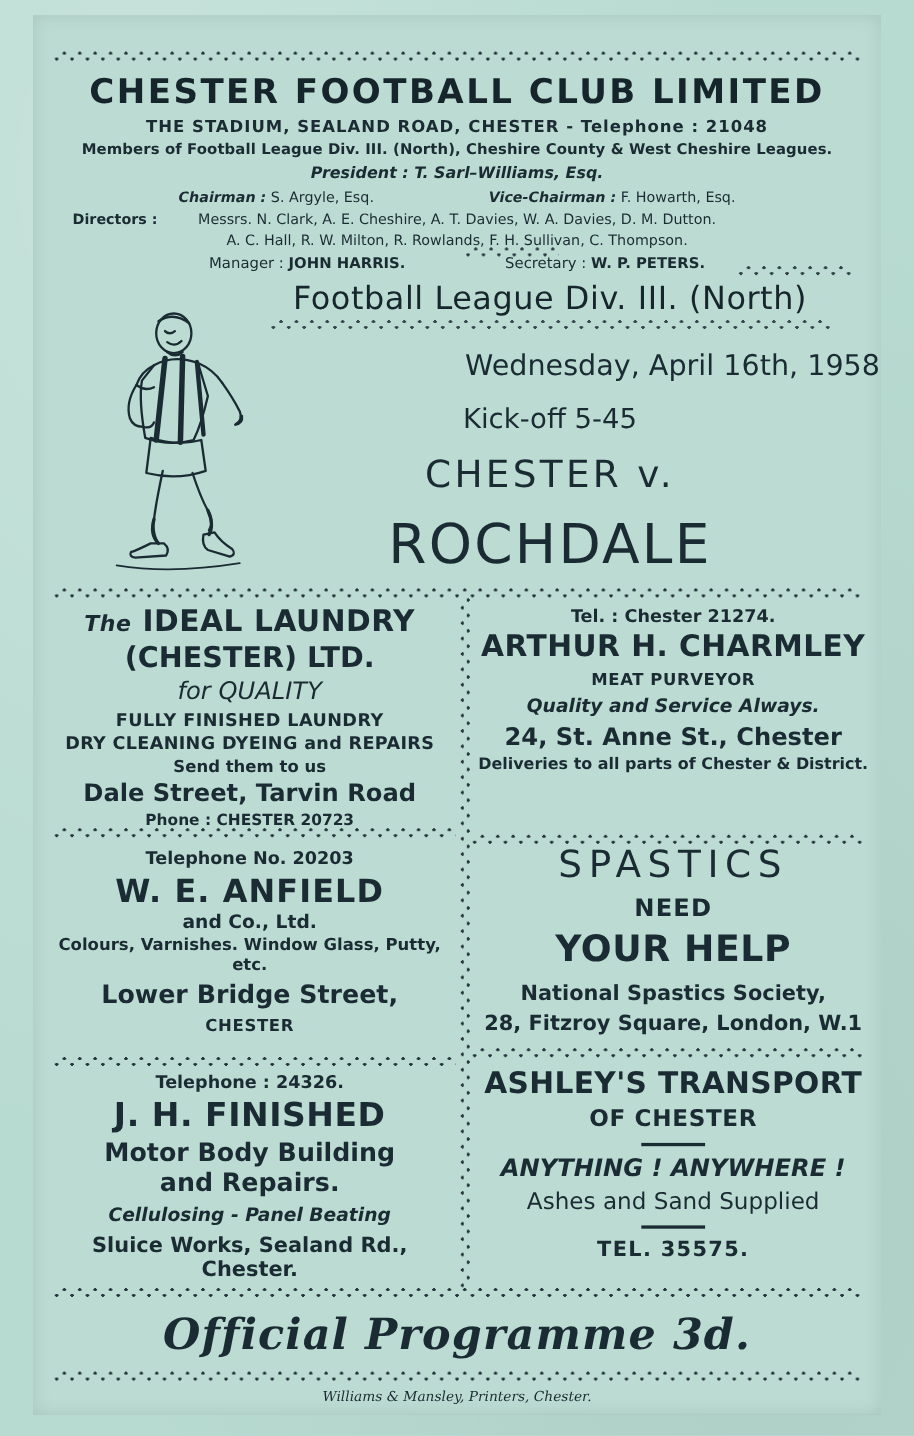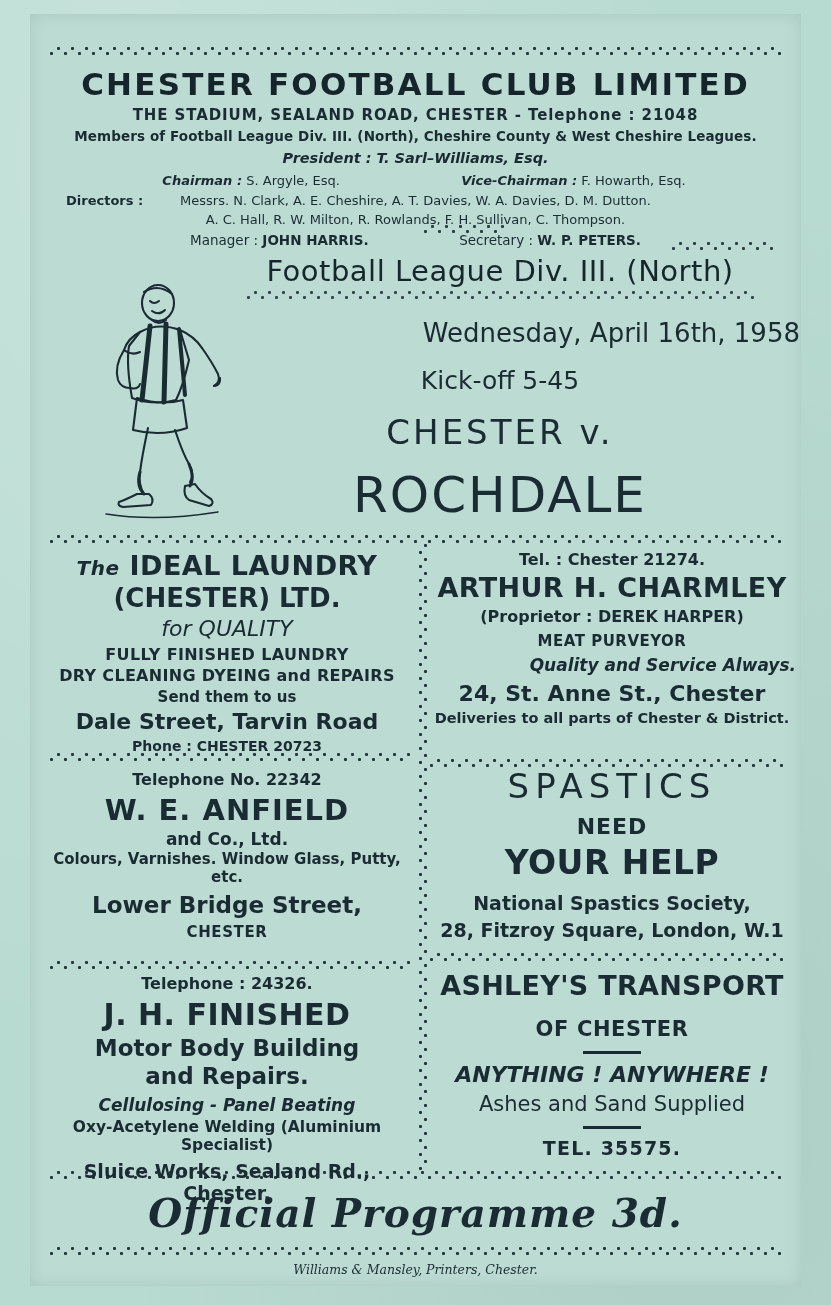--- a/index.html
+++ b/index.html
@@ -81,21 +81,21 @@
     font-weight: bold;
     font-style: italic;
     font-size: 14.5px;
     text-align: center;
   }
   .offrow {
     font-family: "DejaVu Sans", sans-serif;
     font-size: 13px;
     text-align: center;
   }
-  .offrow .it { font-style: italic; font-weight: bold; margin-left: 17px; }
+  .offrow .it { font-style: italic; font-weight: bold; }
   .dirrow {
     font-family: "DejaVu Sans", sans-serif;
     font-size: 13px;
     text-align: center;
   }
   .mgrrow {
     font-family: "DejaVu Sans", sans-serif;
     font-size: 13.5px;
     text-align: center;
   }
@@ -255,32 +255,31 @@
       <div class="l1 b" style="font-size:16px; margin-top:4px; letter-spacing:0.4px;">FULLY FINISHED LAUNDRY</div>
       <div class="l1 b" style="font-size:16px; margin-top:2px; letter-spacing:0.3px;">DRY CLEANING          DYEING and REPAIRS</div>
       <div class="l1 b" style="font-size:15px; margin-top:3px;">Send them to us</div>
       <div class="l1 b" style="font-size:22px; margin-top:3px;">Dale Street, Tarvin Road</div>
       <div class="l1 b" style="font-size:14px; margin-top:4px;">Phone :  CHESTER 20723</div>
     </div>
 
     <div class="ad" style="left:398px; top:536px; width:368px;">
       <div class="l1 b" style="font-size:16px;">Tel. :  Chester  21274.</div>
       <div class="l1 b" style="font-size:27px; letter-spacing:0.4px; margin-top:3px;">ARTHUR H. CHARMLEY</div>
-      <div class="l1 b" style="font-size:16px; margin-top:4px;">(Proprietor : DEREK HARPER)</div>
       <div class="l1 b" style="font-size:15px; margin-top:6px; letter-spacing:0.5px;">MEAT PURVEYOR</div>
-      <div class="l1 i b" style="font-size:17px; margin-top:5px;text-align:right;">Quality and Service Always.</div>
+      <div class="l1 i b" style="font-size:17px; margin-top:5px;">Quality and Service Always.</div>
       <div class="l1 b" style="font-size:22px; margin-top:6px;">24, St. Anne St., Chester</div>
       <div class="l1 b" style="font-size:14.5px; margin-top:4px;">Deliveries to all parts of Chester &amp; District.</div>
     </div>
 
     <div class="wave" style="left:18px; top:738px; width:366px;"></div>
     <div class="wave" style="left:398px; top:744px; width:356px;"></div>
 
     <div class="ad" style="left:10px; top:756px; width:374px;">
-      <div class="l1 b" style="font-size:16px;">Telephone No. 22342</div>
+      <div class="l1 b" style="font-size:16px;">Telephone No. 20203</div>
       <div class="l1 b" style="font-size:29px; letter-spacing:1px; margin-top:4px;">W.  E.  ANFIELD</div>
       <div class="l1 b" style="font-size:17px; margin-top:2px;">and Co., Ltd.</div>
       <div class="l1 b" style="font-size:15px; margin-top:1px;">Colours, Varnishes. Window Glass, Putty,  etc.</div>
       <div class="l1 b" style="font-size:23px; margin-top:6px;">Lower Bridge Street,</div>
       <div class="l1 b" style="font-size:15px; margin-top:5px; letter-spacing:0.6px;">CHESTER</div>
     </div>
 
     <div class="ad" style="left:398px; top:752px; width:368px;text-align:center;">
       <div class="l1" style="font-size:34px; letter-spacing:6px;">SPASTICS</div>
       <div class="l1 b" style="font-size:22px; margin-top:8px; letter-spacing:1px;">NEED</div>
@@ -291,27 +290,26 @@
 
     <div class="wave" style="left:18px; top:946px; width:366px;"></div>
     <div class="wave" style="left:398px; top:938px; width:356px;"></div>
 
     <div class="ad" style="left:10px; top:960px; width:374px;">
       <div class="l1 b" style="font-size:16px;">Telephone :  24326.</div>
       <div class="l1 b" style="font-size:30px; letter-spacing:0.5px; margin-top:4px;">J. H. FINISHED</div>
       <div class="l1 b" style="font-size:23px; margin-top:3px;">Motor Body Building</div>
       <div class="l1 b" style="font-size:23px; margin-top:2px;">and Repairs.</div>
       <div class="l1 i b" style="font-size:17px; margin-top:6px;">Cellulosing  -  Panel Beating</div>
-      <div class="l1 b" style="font-size:15.5px; margin-top:3px;">Oxy-Acetylene Welding (Aluminium Specialist)</div>
       <div class="l1 b" style="font-size:19px; margin-top:6px;">Sluice Works, Sealand Rd., Chester.</div>
     </div>
 
     <div class="ad" style="left:398px; top:956px; width:368px;">
       <div class="l1 b" style="font-size:27px; letter-spacing:0.3px;">ASHLEY'S TRANSPORT</div>
-      <div class="l1 b" style="font-size:21px; margin-top:16px; letter-spacing:0.6px;">OF CHESTER</div>
+      <div class="l1 b" style="font-size:21px; margin-top:4px; letter-spacing:0.6px;">OF CHESTER</div>
       <div style="width:58px; height:3px; background:#1b2b33; margin:10px auto 0;"></div>
       <div class="l1 i b" style="font-size:22px; margin-top:8px;">ANYTHING !  ANYWHERE !</div>
       <div class="l1" style="font-size:21px; margin-top:5px;">Ashes and Sand Supplied</div>
       <div style="width:58px; height:3px; background:#1b2b33; margin:10px auto 0;"></div>
       <div class="l1 b" style="font-size:19px; margin-top:8px; letter-spacing:1.2px;">TEL.  35575.</div>
     </div>
 
     <div class="wave" style="left:18px; top:1156px; width:735px;"></div>
 
     <div class="blk footer-script" style="left:0; top:1176px; width:771px;">Official Programme 3d.</div>

